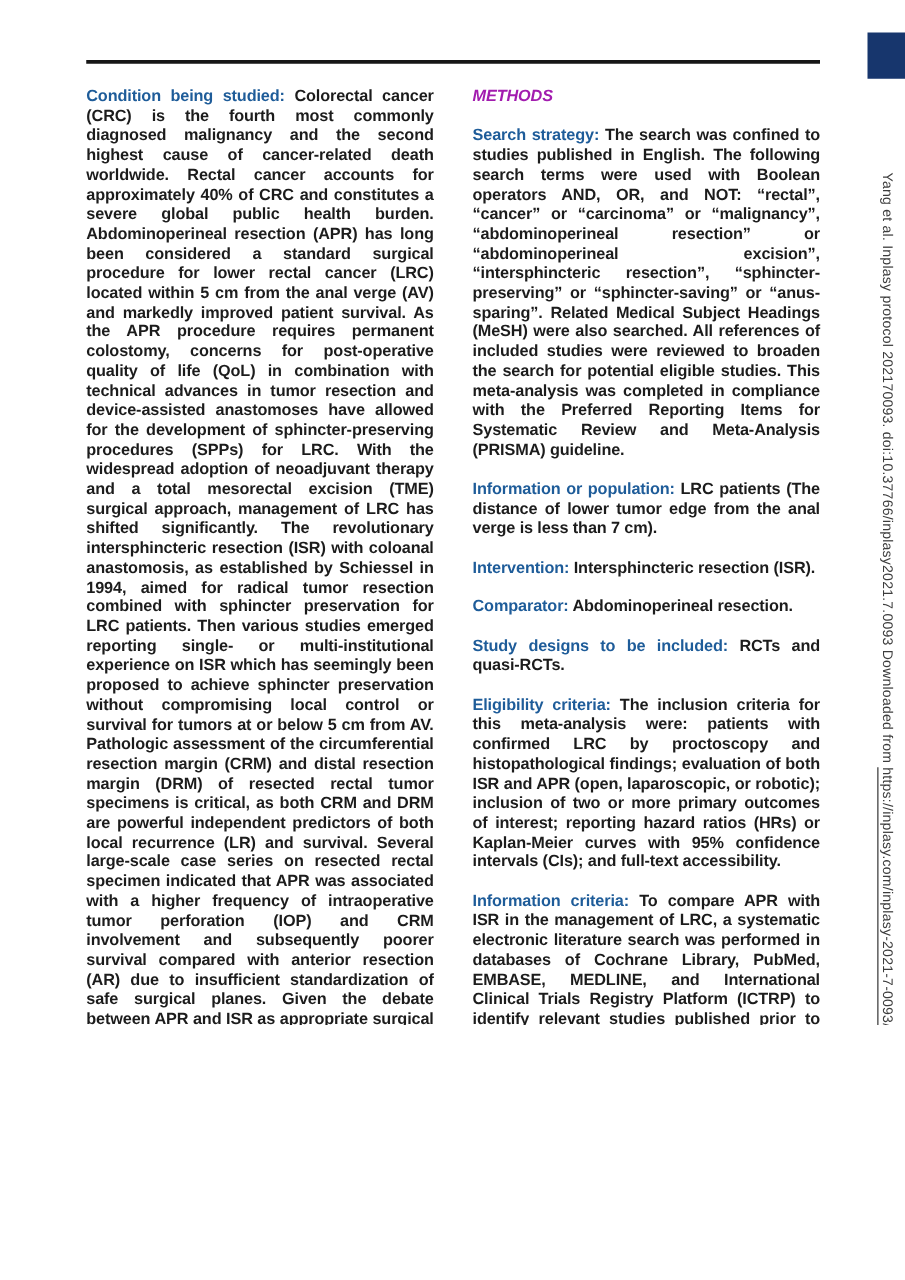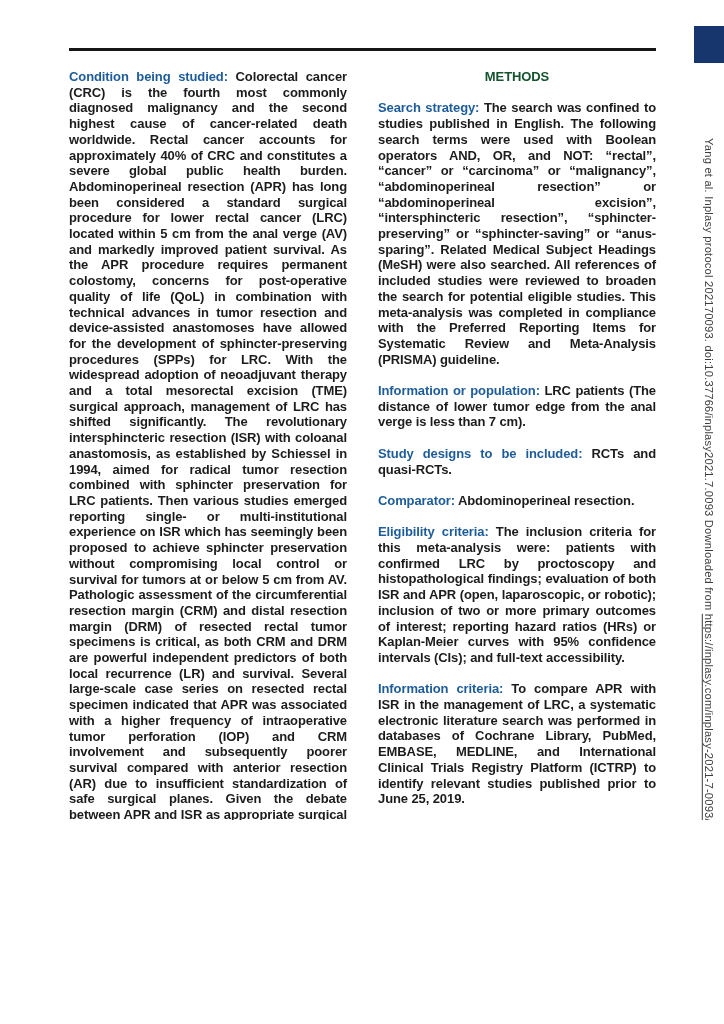--- a/index.html
+++ b/index.html
@@ -33,23 +33,24 @@
     font-size: 13px;
     line-height: 15.7px;
     font-weight: bold;
     color: #1c1c1c;
     text-align: justify;
     letter-spacing: -0.1px;
   }
   .col p { margin: 0 0 15.7px 0; }
   .lead { color: #1e5c99; }
   .methods-heading {
-    color: #14532d;
+    color: #a21caf;
     margin: 0 0 15.7px 0;
-    text-align: center;
+    text-align: left;
+    font-style: italic;
   }
   .corner-square {
     position: absolute;
     top: 26px;
     right: 0;
     width: 30px;
     height: 37px;
     background: #17366d;
   }
   .bottom-bar {
@@ -116,24 +117,25 @@
       <p><span class="lead">Condition being studied:</span> <span>Colorectal cancer (CRC) is the fourth most commonly diagnosed malignancy and the second highest cause of cancer-related death worldwide. Rectal cancer accounts for approximately 40% of CRC and constitutes a severe global public health burden. Abdominoperineal resection (APR) has long been considered a standard surgical procedure for lower rectal cancer (LRC) located within 5 cm from the anal verge (AV) and markedly improved patient survival. As the APR procedure requires permanent colostomy, concerns for post-operative quality of life (QoL) in combination with technical advances in tumor resection and device-assisted anastomoses have allowed for the development of sphincter-preserving procedures (SPPs) for LRC. With the widespread adoption of neoadjuvant therapy and a total mesorectal excision (TME) surgical approach, management of LRC has shifted significantly. The revolutionary intersphincteric resection (ISR) with coloanal anastomosis, as established by Schiessel in 1994, aimed for radical tumor resection combined with sphincter preservation for LRC patients. Then various studies emerged reporting single- or multi-institutional experience on ISR which has seemingly been proposed to achieve sphincter preservation without compromising local control or survival for tumors at or below 5 cm from AV. Pathologic assessment of the circumferential resection margin (CRM) and distal resection margin (DRM) of resected rectal tumor specimens is critical, as both CRM and DRM are powerful independent predictors of both local recurrence (LR) and survival. Several large-scale case series on resected rectal specimen indicated that APR was associated with a higher frequency of intraoperative tumor perforation (IOP) and CRM involvement and subsequently poorer survival compared with anterior resection (AR) due to insufficient standardization of safe surgical planes. Given the debate between APR and ISR as appropriate surgical management for LRC, this meta-analysis seeks to compare the oncologic outcomes following these two approaches.</span></p>
     </div>
 
     <div class="col">
       <p class="methods-heading">METHODS</p>
 
       <p><span class="lead">Search strategy:</span> <span>The search was confined to studies published in English. The following search terms were used with Boolean operators AND, OR, and NOT: “rectal”, “cancer” or “carcinoma” or “malignancy”, “abdominoperineal resection” or “abdominoperineal excision”, “intersphincteric resection”, “sphincter-preserving” or “sphincter-saving” or “anus-sparing”. Related Medical Subject Headings (MeSH) were also searched. All references of included studies were reviewed to broaden the search for potential eligible studies. This meta-analysis was completed in compliance with the Preferred Reporting Items for Systematic Review and Meta-Analysis (PRISMA) guideline.</span></p>
 
       <p><span class="lead">Information or population:</span> <span>LRC patients (The distance of lower tumor edge from the anal verge is less than 7 cm).</span></p>
 
+      <p><span class="lead">Intervention:</span> <span>Intersphincteric resection (ISR).</span></p>
+
+      <p><span class="lead">Comparator:</span> <span>Abdominoperineal resection.</span></p>
 
       <p><span class="lead">Study designs to be included:</span> <span>RCTs and quasi-RCTs.</span></p>
-
-      <p><span class="lead">Comparator:</span> <span>Abdominoperineal resection.</span></p>
 
       <p><span class="lead">Eligibility criteria:</span> <span>The inclusion criteria for this meta-analysis were: patients with confirmed LRC by proctoscopy and histopathological findings; evaluation of both ISR and APR (open, laparoscopic, or robotic); inclusion of two or more primary outcomes of interest; reporting hazard ratios (HRs) or Kaplan-Meier curves with 95% confidence intervals (CIs); and full-text accessibility.</span></p>
 
       <p><span class="lead">Information criteria:</span> <span>To compare APR with ISR in the management of LRC, a systematic electronic literature search was performed in databases of Cochrane Library, PubMed, EMBASE, MEDLINE, and International Clinical Trials Registry Platform (ICTRP) to identify relevant studies published prior to June 25, 2019.</span></p>
     </div>
 
   </div>
 
   <div class="side-stamp"><span>Yang et al. Inplasy protocol 202170093. doi:10.37766/inplasy2021.7.0093 Downloaded from </span><a href="#">https://inplasy.com/inplasy-2021-7-0093/</a></div>
 

